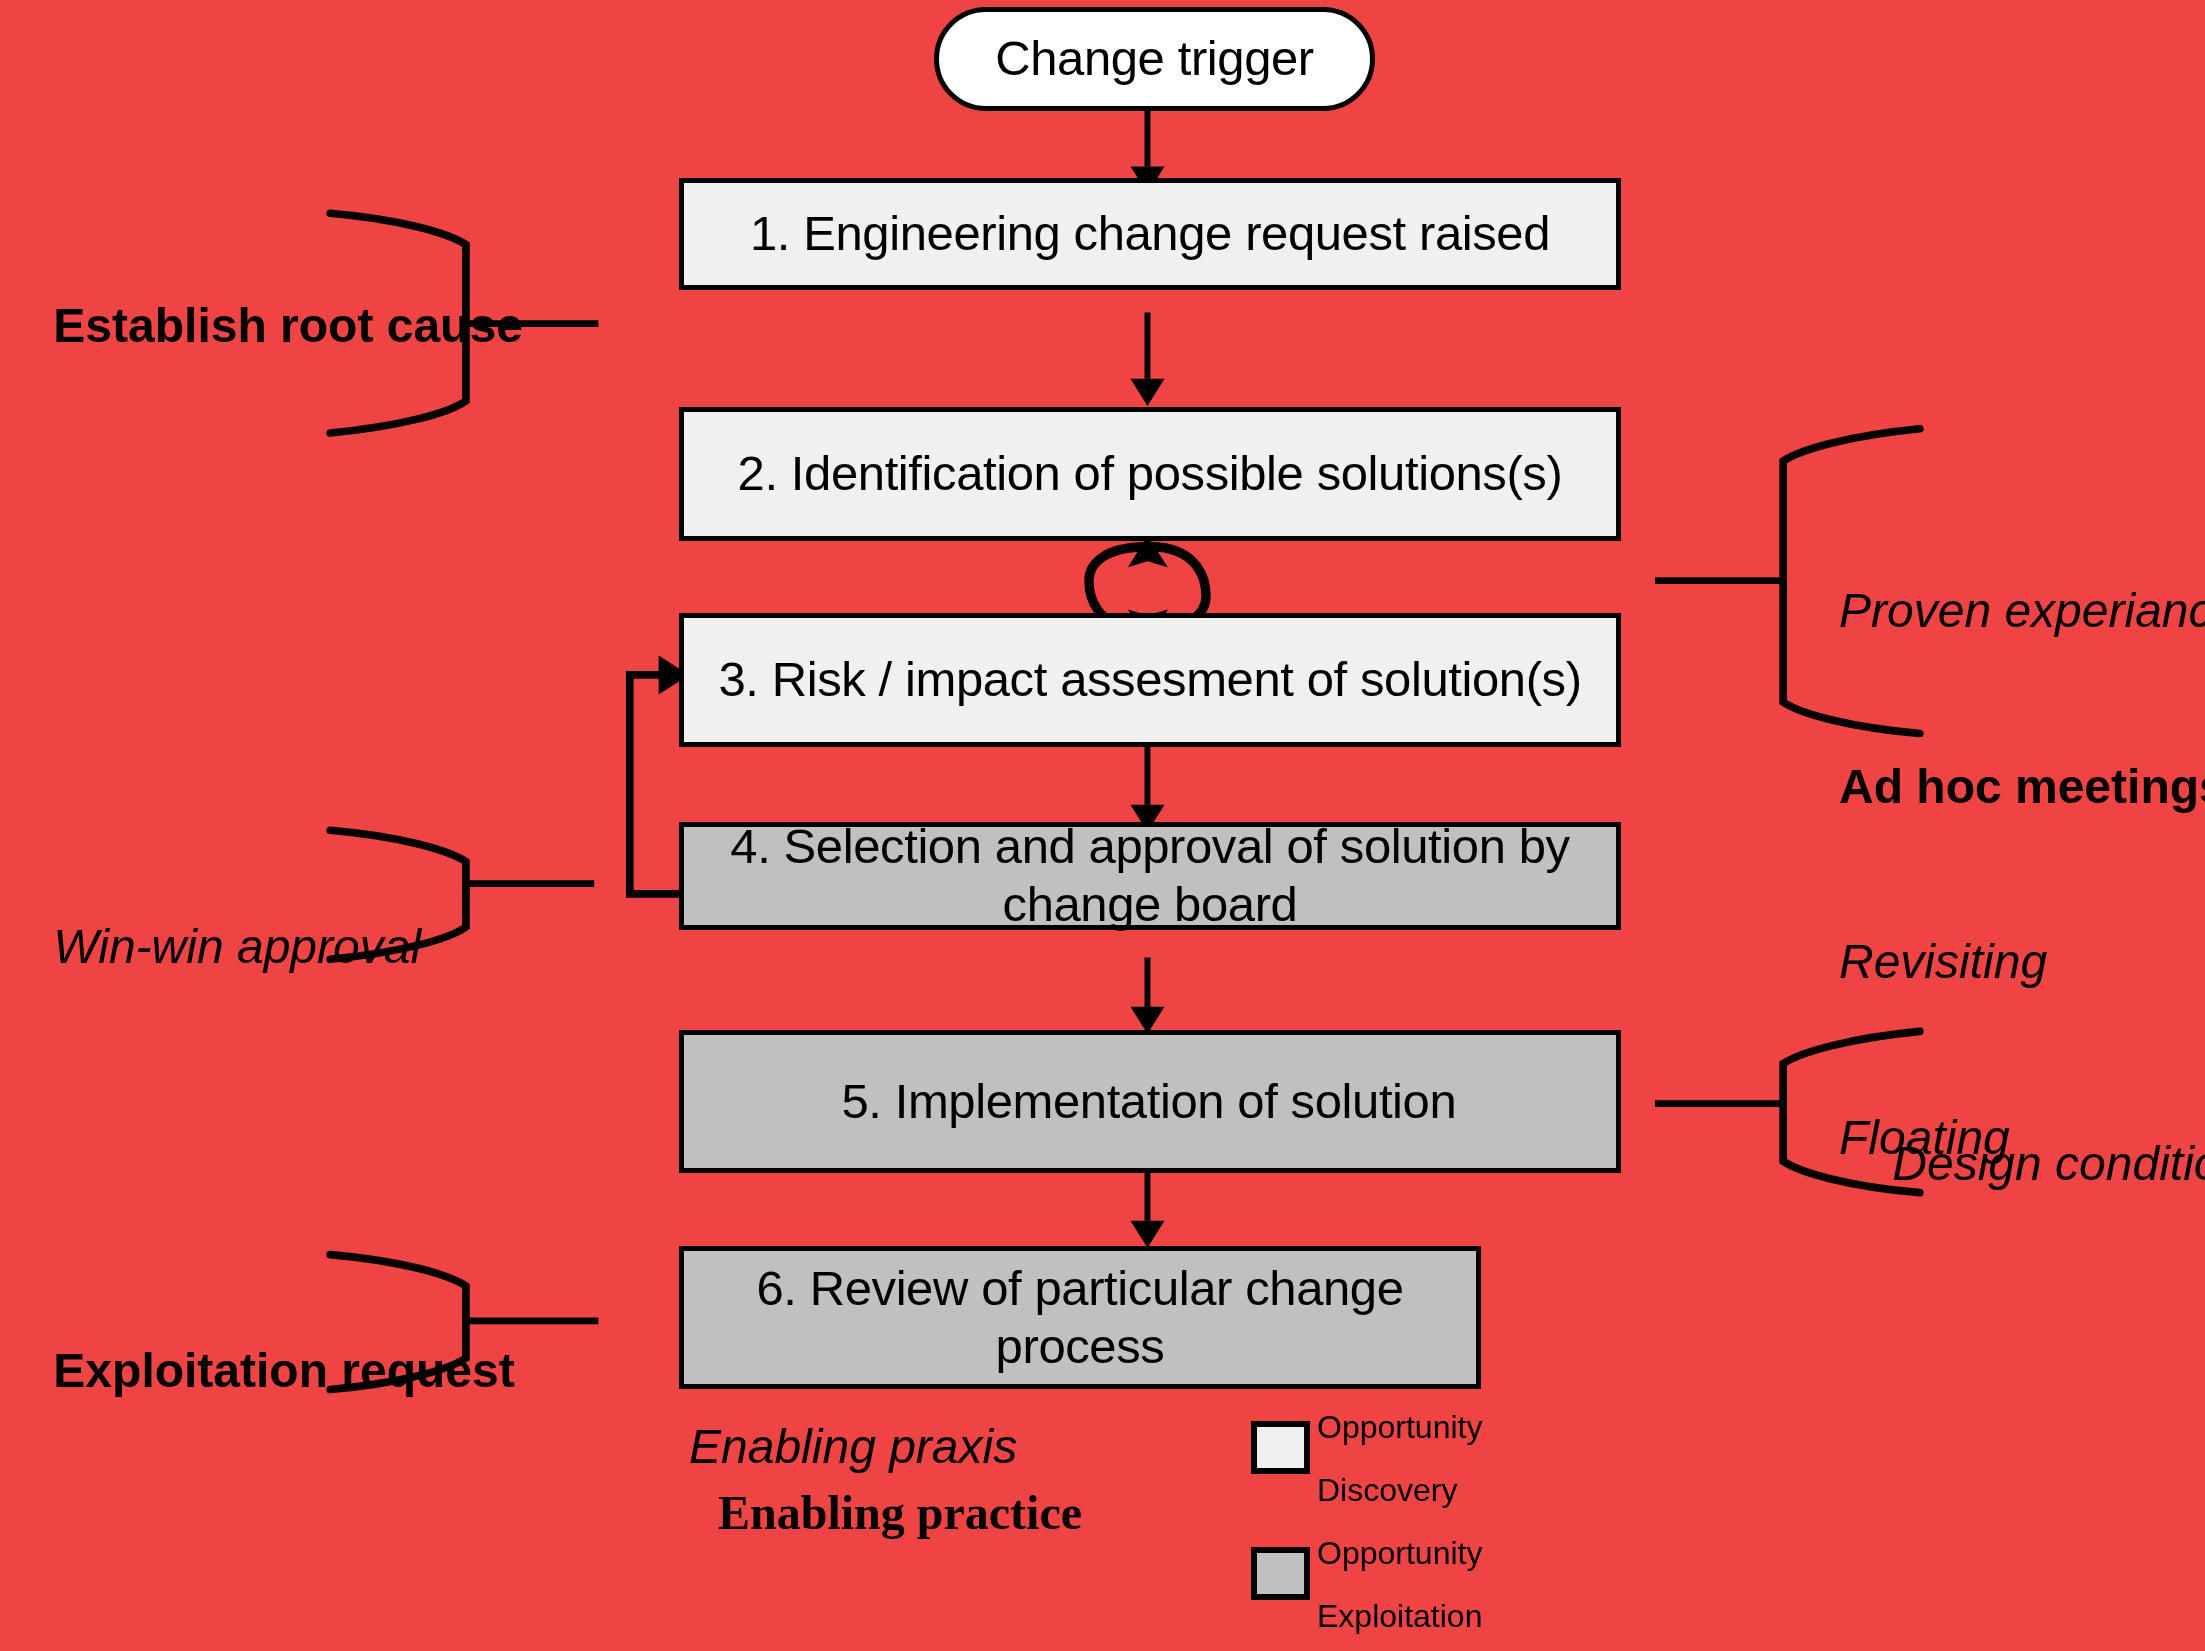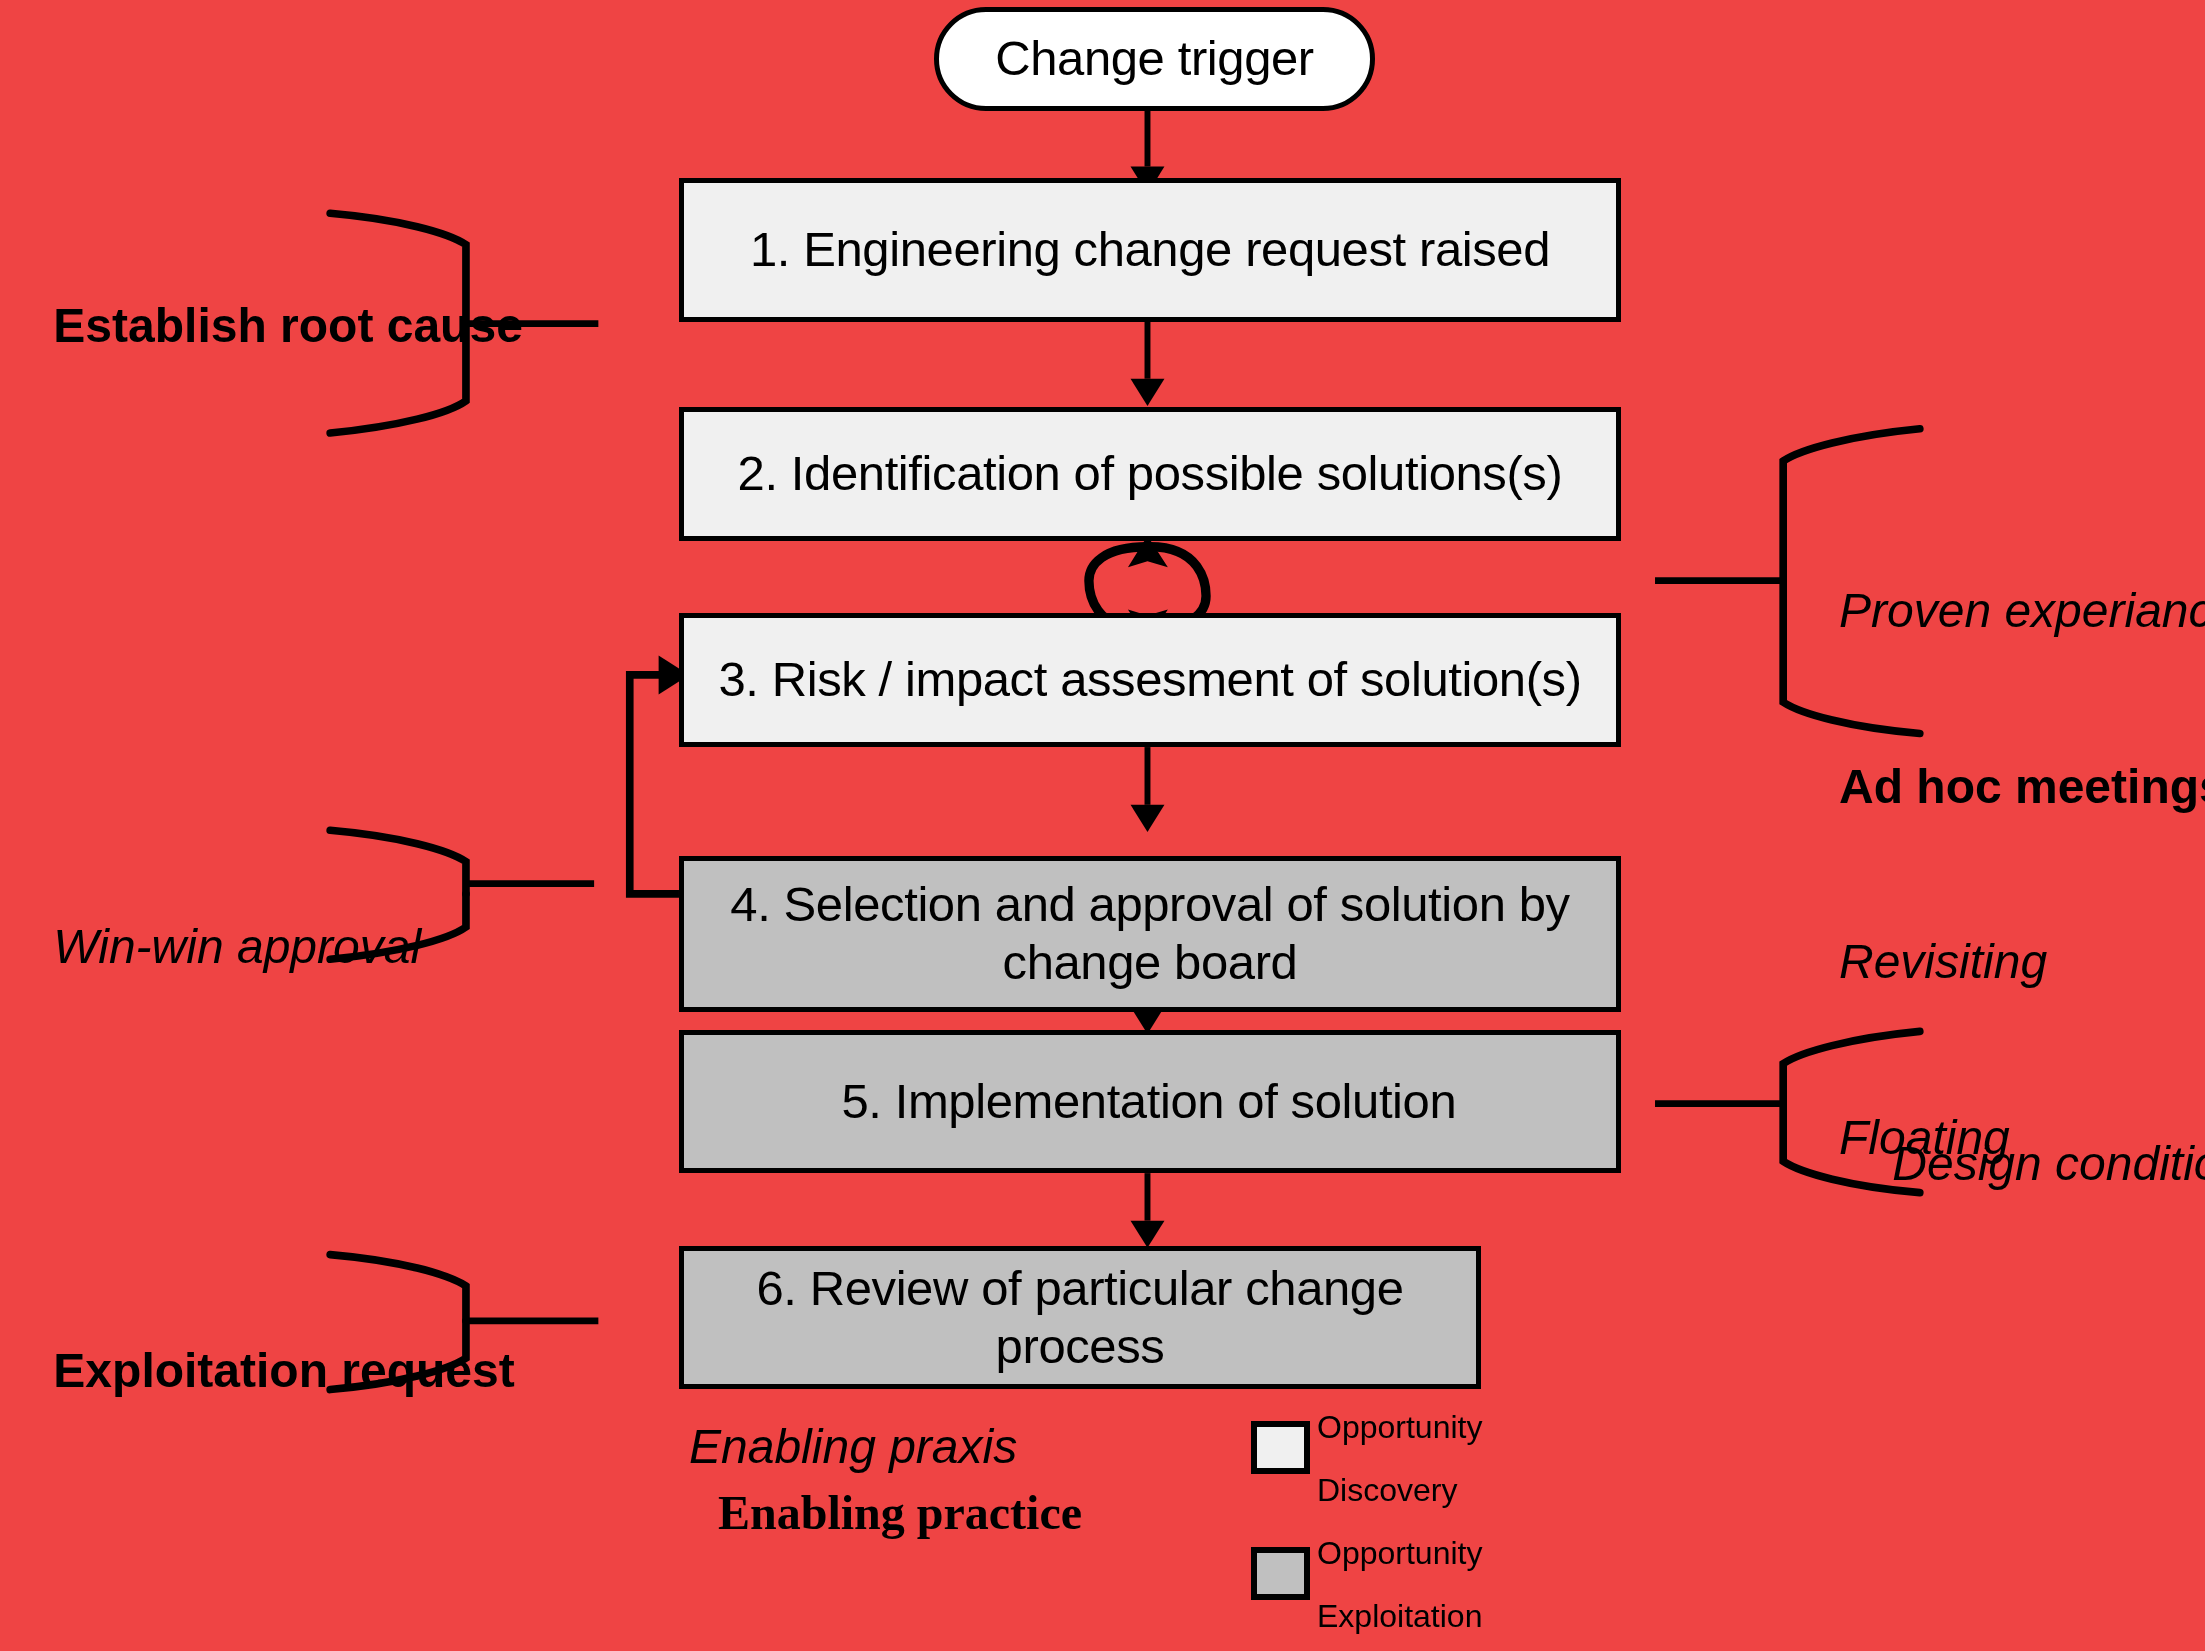--- a/index.html
+++ b/index.html
@@ -163,33 +163,33 @@
       <path d="M2262,1215 C2180,1223 2122,1239 2101,1253 L2101,1300"></path>
       <path d="M2101,1300 L2101,1368 C2122,1382 2180,1398 2262,1405"></path>
       <line x1="1950" y1="1300" x2="2101" y2="1300" stroke-width="8" stroke-linecap="butt"></line>
     </g>
   </svg>
 
   <div class="node terminator" style="left:934px; top:6.8px; width:441px; height:104px;">
     <span>Change trigger</span>
   </div>
 
-  <div class="node discovery" style="left:679px; top:178px; width:942px; height:144px;">
+  <div class="node discovery" style="left:679px; top:178px; width:942px; height:112px;">
     <span>1. Engineering change request raised</span>
   </div>
 
   <div class="node discovery" style="left:679px; top:407px; width:942px; height:134px;">
     <span>2. Identification of possible solutions(s)</span>
   </div>
 
   <div class="node discovery" style="left:679px; top:613px; width:942px; height:134px;">
     <span>3. Risk / impact assesment of solution(s)</span>
   </div>
 
-  <div class="node exploitation" style="left:679px; top:856px; width:942px; height:156px;">
+  <div class="node exploitation" style="left:679px; top:822px; width:942px; height:108px;">
     <span>4. Selection and approval of solution by change board</span>
   </div>
 
   <div class="node exploitation" style="left:679px; top:1030px; width:942px; height:143px;padding-left:13px;">
     <span>5. Implementation of solution</span>
   </div>
 
   <div class="node exploitation" style="left:679px; top:1246px; width:802px; height:143px;">
     <span>6. Review of particular change process</span>
   </div>

